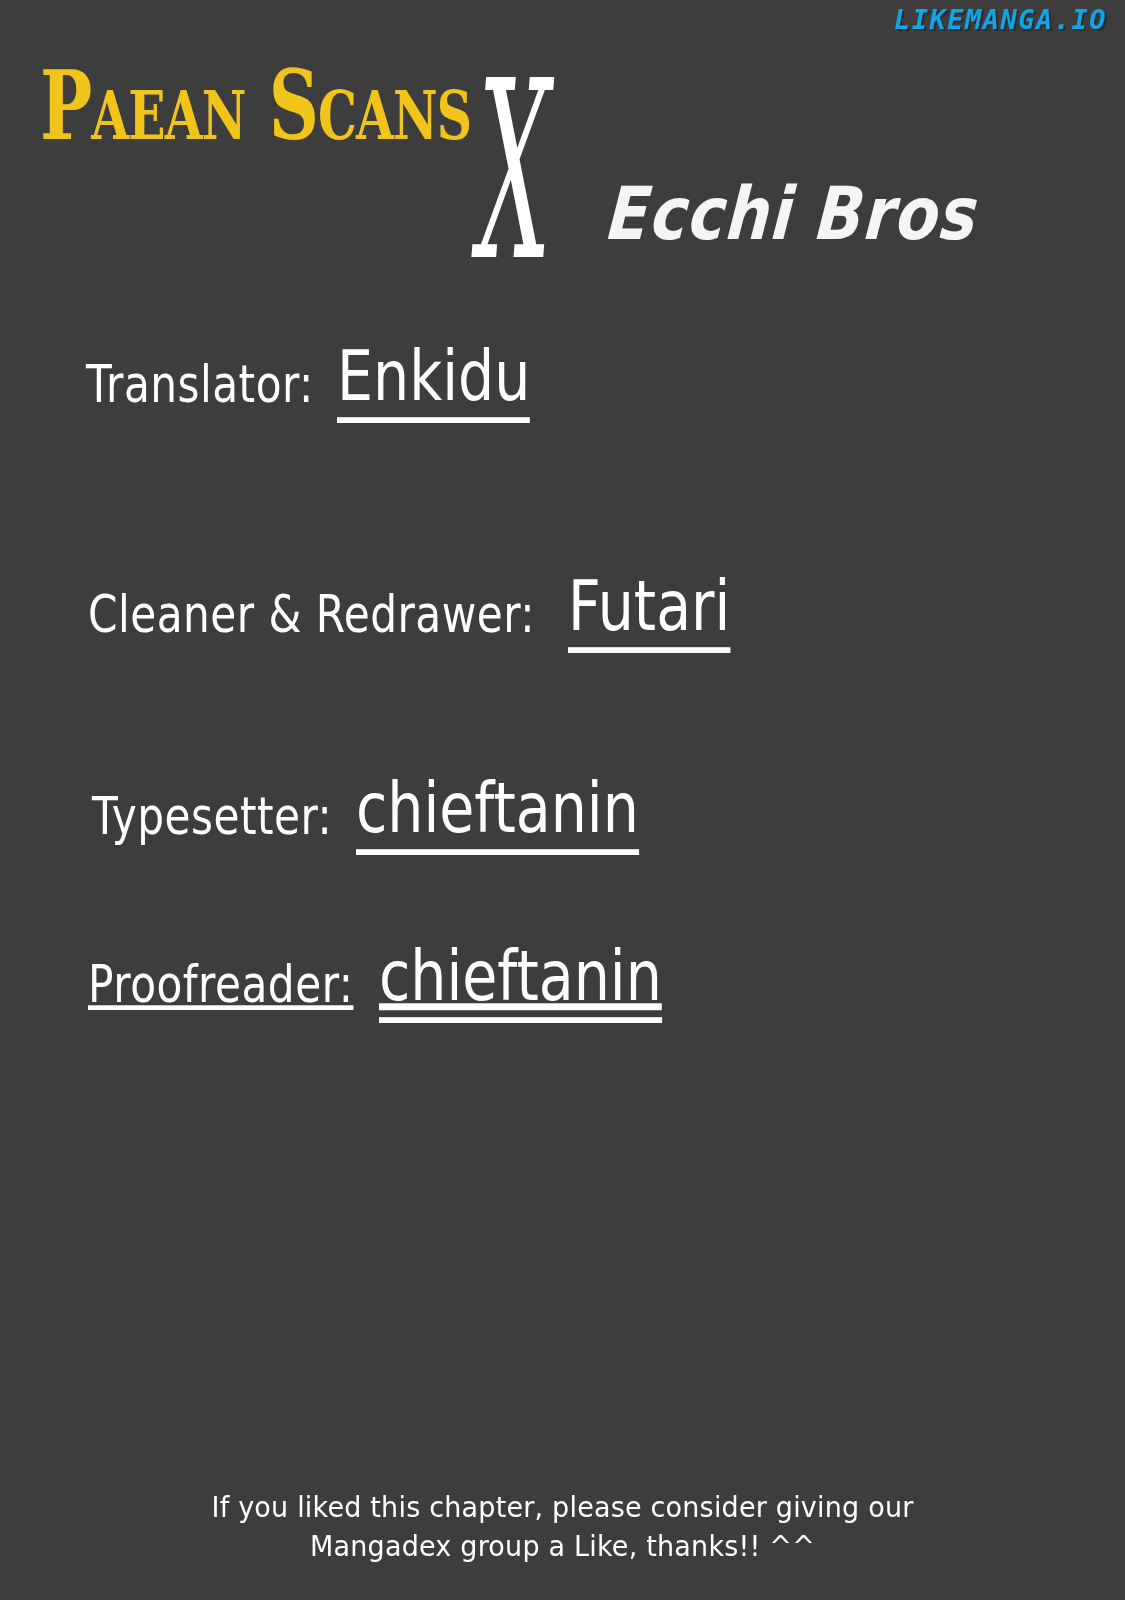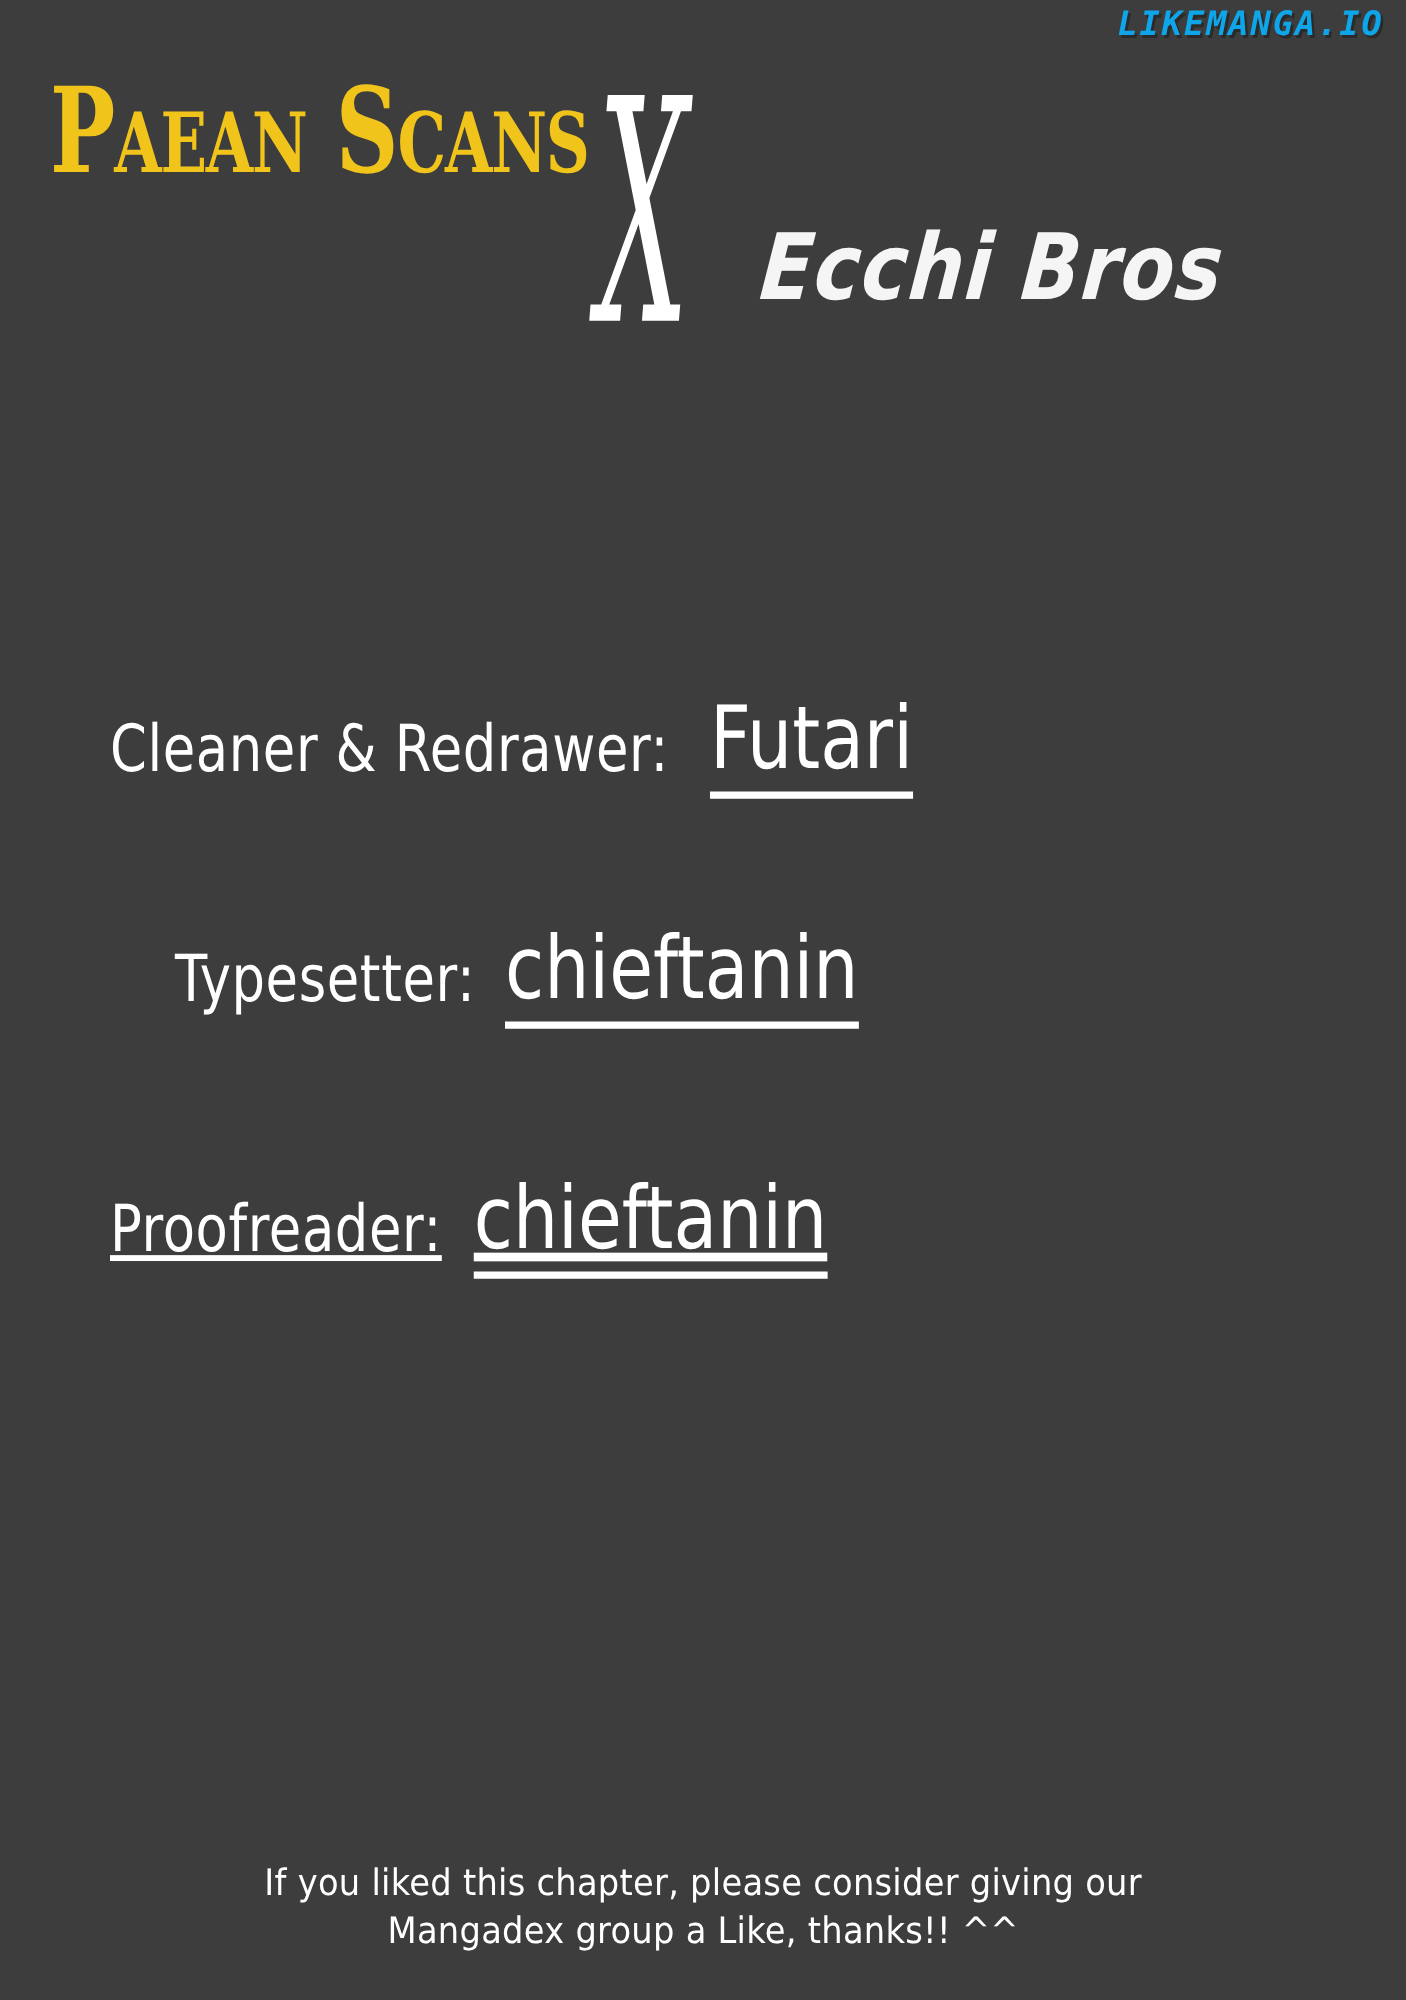--- a/index.html
+++ b/index.html
@@ -108,22 +108,22 @@
     letter-spacing: 0px;
     color: #ffffff;
     border-bottom: 5px solid #ffffff;
     padding-bottom: 6px;
     margin-left: 14px;
     transform: scaleY(1.16) scaleX(0.95);
     transform-origin: left bottom;
   }
 
   #row-translator  { left: 86px;  top: 352px; }
-  #row-cleaner     { left: 88px;  top: 568px; justify-content: space-between; }
-  #row-typesetter  { left: 92px;  top: 752px; margin-left: 48px; }
+  #row-cleaner     { left: 88px;  top: 582px; justify-content: space-between; }
+  #row-typesetter  { left: 92px;  top: 784px; }
   #row-proofreader { left: 88px;  top: 952px; text-decoration: underline; }
 
   
   .discord-col {
     position: absolute;
     text-align: center;
     color: #ffffff;
   }
   #discord-left  { left: 20px;  top: 1163px; width: 480px; }
   #discord-right { left: 565px; top: 1163px; width: 540px; }
@@ -195,20 +195,24 @@
 <div id="page">
 
   <div class="watermark">LIKEMANGA.IO</div>
 
   <div class="header">
     <div class="paean-logo">Paean Scans</div>
     <div class="xmark">X</div>
     <div class="ecchi-logo">Ecchi Bros</div>
   </div>
 
+  <div class="credit-row" id="row-translator">
+    <span class="credit-label">Translator:</span>
+    <span class="credit-value">Enkidu</span>
+  </div>
 
   <div class="credit-row" id="row-cleaner">
     <span class="credit-label">Cleaner &amp; Redrawer:</span>
     <span class="credit-value">Futari</span>
   </div>
 
   <div class="credit-row" id="row-typesetter">
     <span class="credit-label">Typesetter:</span>
     <span class="credit-value">chieftanin</span>
   </div>

